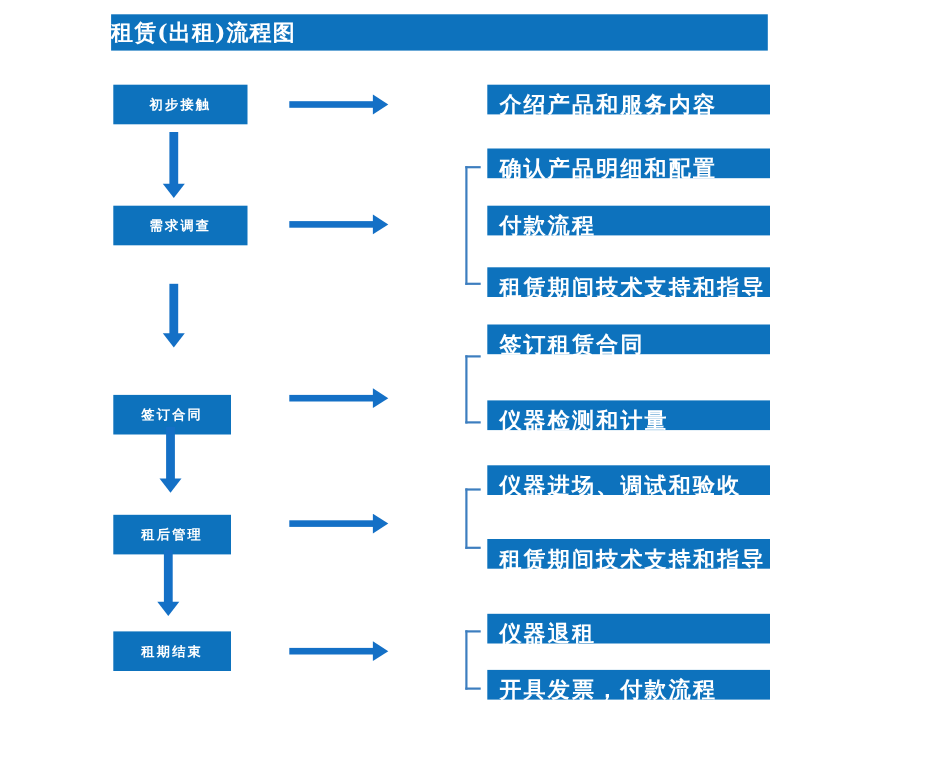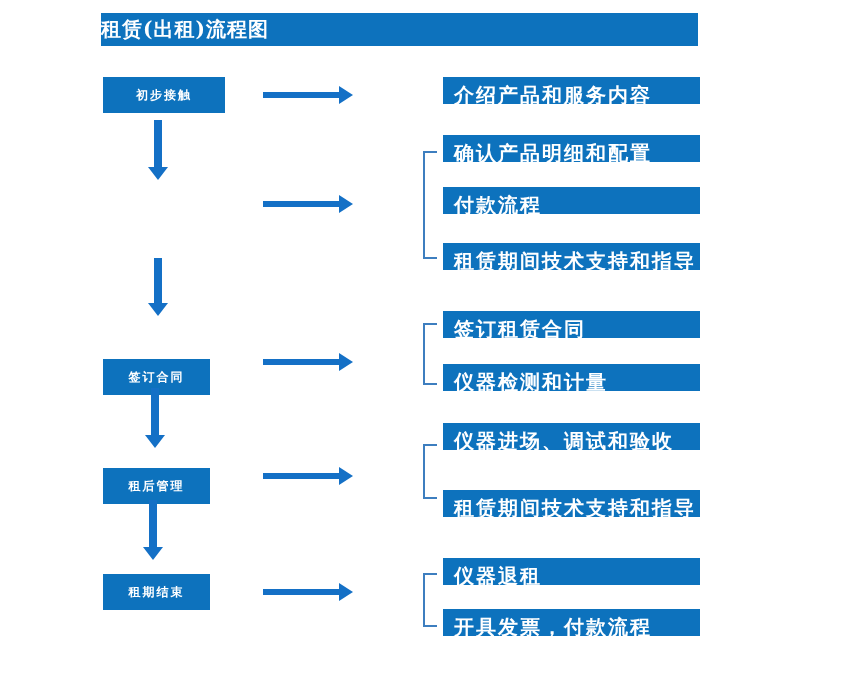--- a/index.html
+++ b/index.html
@@ -69,20 +69,21 @@
   }
 </style>
 </head>
 <body>
 
 <div class="canvas">
 
   <div class="title-bar">租赁(出租)流程图</div>
 
   <div class="lbox" style="top:77px;width:122px">初步接触</div>
+  <div class="lbox" style="top:187px;width:122px">需求调查</div>
   <div class="lbox" style="top:359px;width:107px">签订合同</div>
   <div class="lbox" style="top:468px;width:107px">租后管理</div>
   <div class="lbox" style="top:574px;width:107px">租期结束</div>
 
   <div class="arrow-down" style="left:148px;top:120px;height:60px">
       <div class="shaft"></div>
       <div class="head"></div>
     </div>
   <div class="arrow-down" style="left:148px;top:258px;height:58px">
       <div class="shaft"></div>
@@ -120,20 +121,20 @@
 
   <div class="bracket" style="top:151px;height:108px"></div>
   <div class="bracket" style="top:323px;height:62px"></div>
   <div class="bracket" style="top:444px;height:55px"></div>
   <div class="bracket" style="top:573px;height:54px"></div>
 
   <div class="rbox" style="top:77px">介绍产品和服务内容</div>
   <div class="rbox" style="top:135px">确认产品明细和配置</div>
   <div class="rbox" style="top:187px">付款流程</div>
   <div class="rbox" style="top:243px">租赁期间技术支持和指导</div>
-  <div class="rbox" style="top:311px">签订租赁合同</div>
+  <div class="rbox" style="top:295px">签订租赁合同</div>
   <div class="rbox" style="top:364px">仪器检测和计量</div>
   <div class="rbox" style="top:423px">仪器进场、调试和验收</div>
   <div class="rbox" style="top:490px">租赁期间技术支持和指导</div>
   <div class="rbox" style="top:609px">开具发票，付款流程</div>
   <div class="rbox" style="top:558px">仪器退租</div>
 
 </div>
 
 </body></html>

